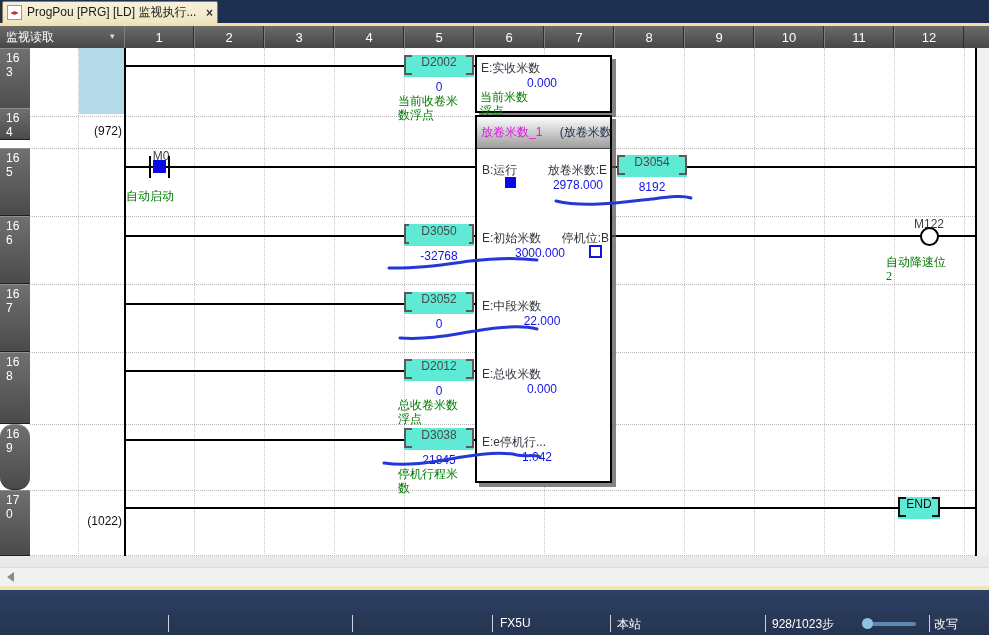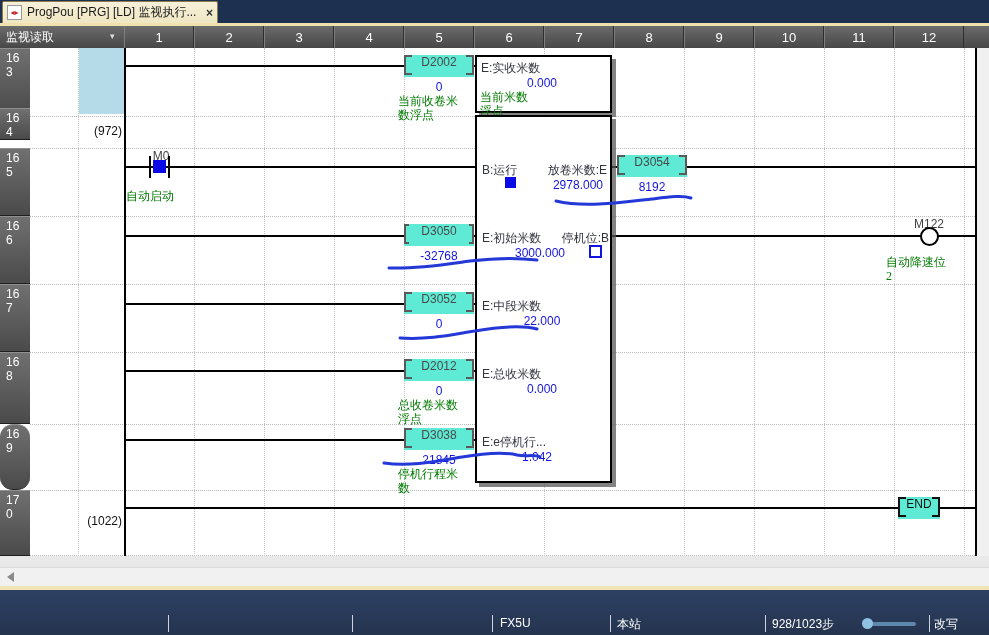--- a/index.html
+++ b/index.html
@@ -198,20 +198,24 @@
 
   <div class="fb" style="left:475px;top:55px;width:137px;height:58px;">
     <div class="pin" style="left:4px;top:3px;">E:实收米数</div>
     <div class="mval" style="left:20px;top:19px;width:90px;">0.000</div>
     <div class="cmt" style="left:3px;top:34px;width:56px;">当前米数浮点</div>
   </div>
 
   <div class="stepno" style="left:84px;top:124px;width:38px;">(972)</div>
 
   <div class="fb" style="left:475px;top:115px;width:137px;height:368px;">
+    <div class="fbhead">
+      <span class="fbname">放卷米数_1</span>
+      <span class="fbparen">(放卷米数</span>
+    </div>
 
     <div class="pin" style="left:5px;top:45px;">B:运行</div>
     <div class="onsq" style="left:28px;top:60px;width:11px;height:11px;"></div>
     <div class="pin" style="left:40px;top:45px;width:90px;text-align:right;">放卷米数:E</div>
     <div class="mval" style="left:36px;top:61px;width:90px;text-align:right;">2978.000</div>
 
     <div class="pin" style="left:5px;top:113px;">E:初始米数</div>
     <div class="mval" style="left:18px;top:129px;width:90px;">3000.000</div>
     <div class="pin" style="left:58px;top:113px;width:74px;text-align:right;">停机位:B</div>
     <div class="offsq" style="left:112px;top:128px;"></div>

